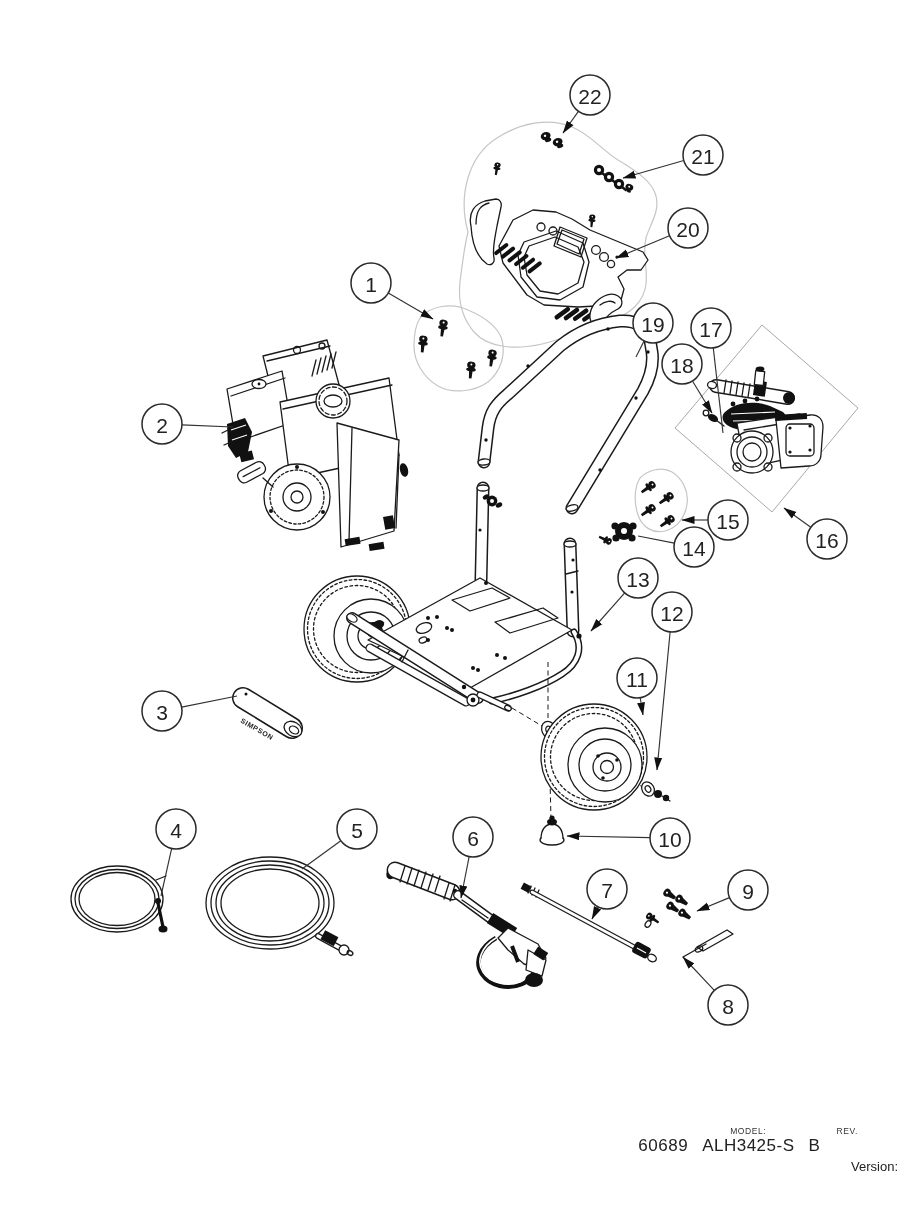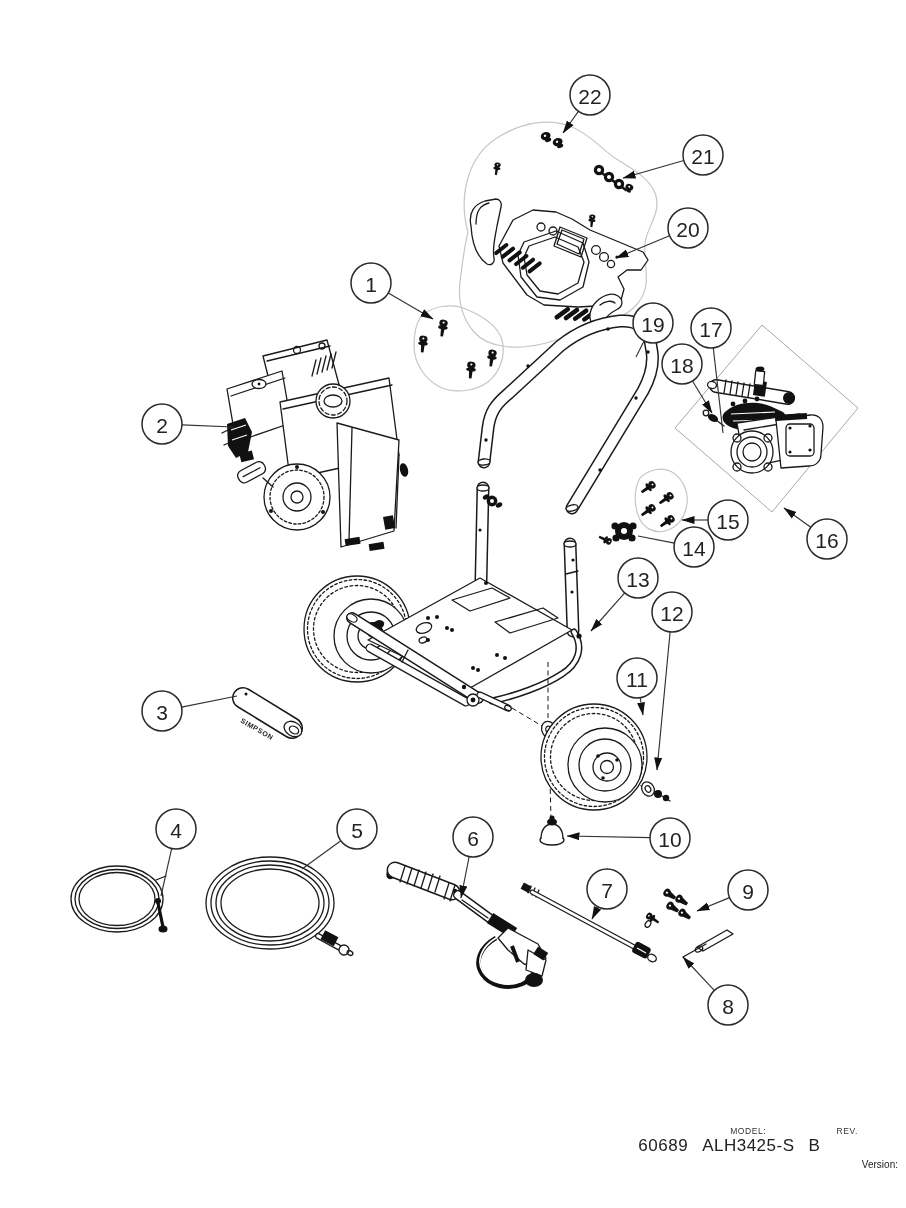--- a/index.html
+++ b/index.html
@@ -18,21 +18,21 @@
   
   .balloon{fill:#fff;stroke:#2a2a2a;stroke-width:1.5;}
   .balloon-num{font:21px "Liberation Sans",sans-serif;fill:#222;text-anchor:middle;dominant-baseline:central;}
   .leader{stroke:#333;stroke-width:1.15;fill:none;}
   
   .footer{position:absolute;top:1126px;right:8px;text-align:right;color:#222;}
   .footer-main{display:flex;justify-content:flex-end;align-items:flex-end;gap:14px;padding-right:40px;}
   .footer .big{font-size:17px;letter-spacing:.5px;line-height:1;}
   .footer .tiny{font-size:8.5px;letter-spacing:.6px;color:#333;display:block;text-align:left;margin-bottom:1px;padding-left:28px;}
   .footer .stack{display:flex;flex-direction:column;align-items:flex-start;}
-  .footer .version{font-size:10px;margin-top:5px;}
+  .footer .version{font-size:13px;margin-top:5px;}
   .grip-text{font:bold 7px "Liberation Sans",sans-serif;fill:#222;letter-spacing:.6px;}
 </style>
 </head>
 <body>
 
 <div class="page">
 <svg width="906" height="1208" viewBox="0 0 906 1208">
   <defs>
     <marker id="arrw" markerUnits="userSpaceOnUse" markerWidth="14" markerHeight="10" refX="12.5" refY="5" orient="auto">
       <path d="M0,1 L13,5 L0,9 Z" fill="#111"></path>

